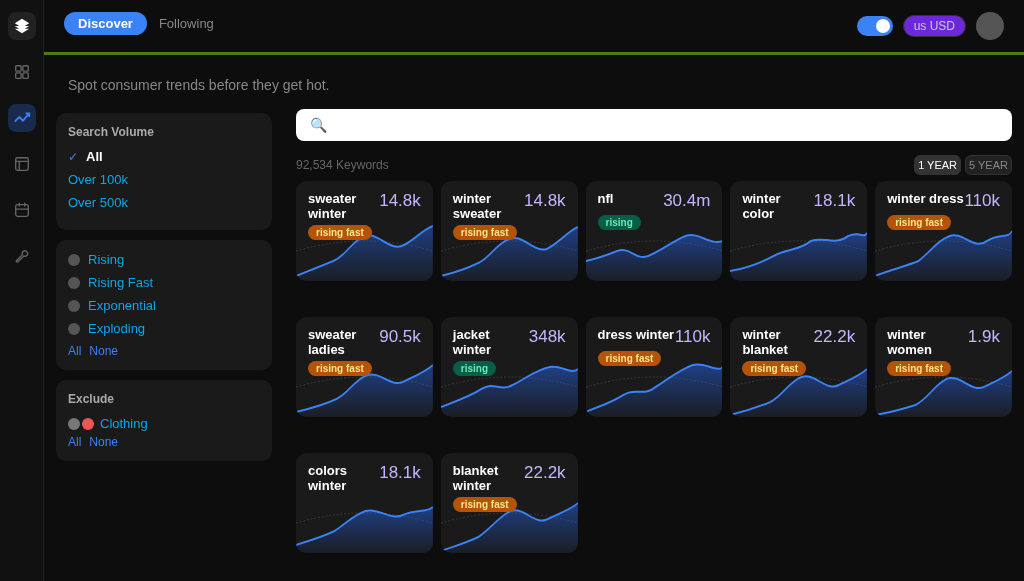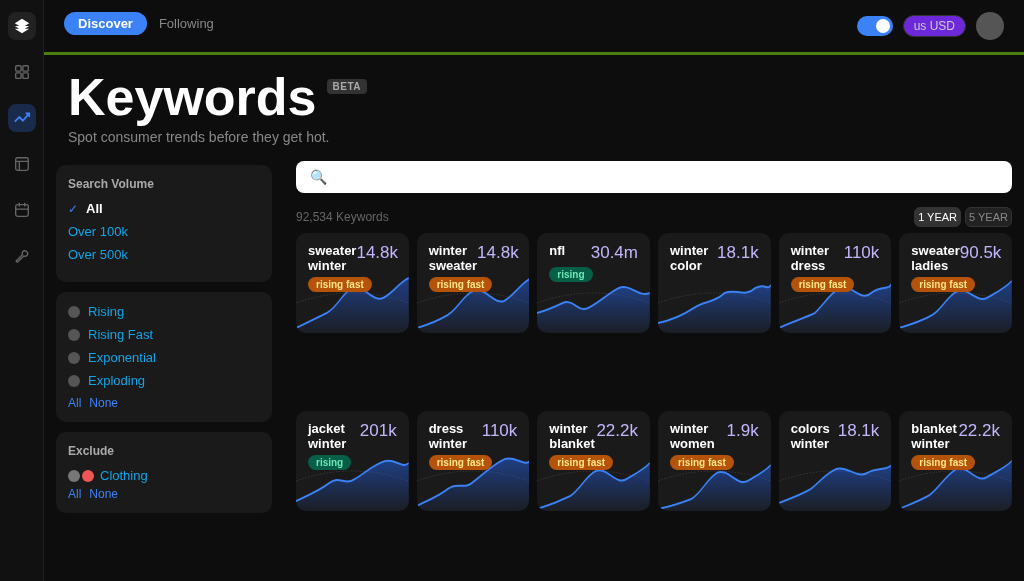--- a/index.html
+++ b/index.html
@@ -300,21 +300,21 @@
     .time-btn.active {
       background: #333;
       color: #fff;
     }
 
     
     .keyword-grid {
       flex: 1;
       overflow-y: auto;
       display: grid;
-      grid-template-columns: repeat(6, 1fr);
+      grid-template-columns: repeat(5, 1fr);
       gap: 8px;
     }
     .keyword-card {
       background: #1a1a1a;
       border-radius: 10px;
       padding: 10px 12px;
       position: relative;
       overflow: hidden;
       cursor: pointer;
       height: 100px;
@@ -416,24 +416,20 @@
     <div class="topnav-right">
       <div class="toggle-wrap">
         <div class="toggle"></div>
       </div>
       <div class="locale-badge">us  USD</div>
       <div class="avatar"></div>
     </div>
   </div>
 
   <div class="page-header">
-    <div class="page-title-row">
-      <span class="page-title">Keywords</span>
-      <span class="beta-badge">BETA</span>
-    </div>
     <div class="page-subtitle">Spot consumer trends before they get hot.</div>
   </div>
 
   <div class="content-area">
 
     <div class="filter-panel">
 
       <div class="filter-section">
         <div class="filter-title">Search Volume</div>
         <div class="filter-option">
@@ -639,21 +635,21 @@
 
           <path d="M0,55 C20,52 45,48 65,42 C85,36 95,22 115,18 C135,14 155,32 175,24 C195,18 210,14 220,8 L220,60 L0,60 Z" fill="url(#chartGrad5)"></path>
 
           <path d="M0,55 C20,52 45,48 65,42 C85,36 95,22 115,18 C135,14 155,32 175,24 C195,18 210,14 220,8" fill="none" stroke="#3b82f6" stroke-width="2"></path>
         </svg>
       </div>
     </div>
           <div class="keyword-card">
       <div class="card-top">
         <span class="card-name">jacket winter</span>
-        <span class="card-volume">201k</span>
+        <span class="card-volume">348k</span>
       </div>
       <span class="card-badge badge-rising">rising</span>
       <div class="card-chart">
         <svg viewBox="0 0 220 60" preserveAspectRatio="none">
           <defs>
             <linearGradient id="chartGrad6" x1="0" y1="0" x2="0" y2="1">
               <stop offset="0%" stop-color="#2563eb" stop-opacity="0.5"></stop>
               <stop offset="100%" stop-color="#2563eb" stop-opacity="0.05"></stop>
             </linearGradient>
           </defs>

